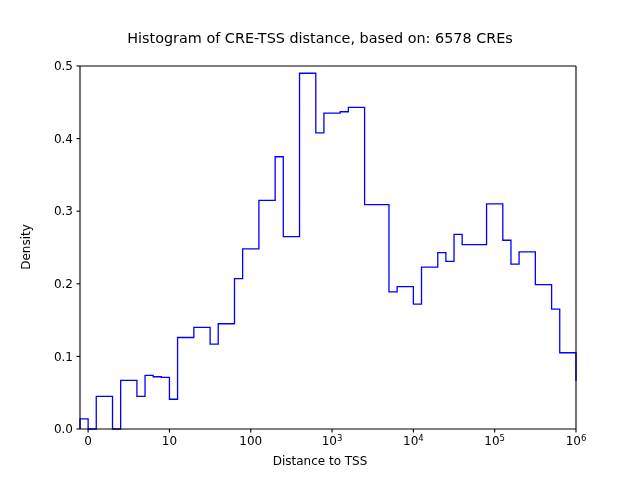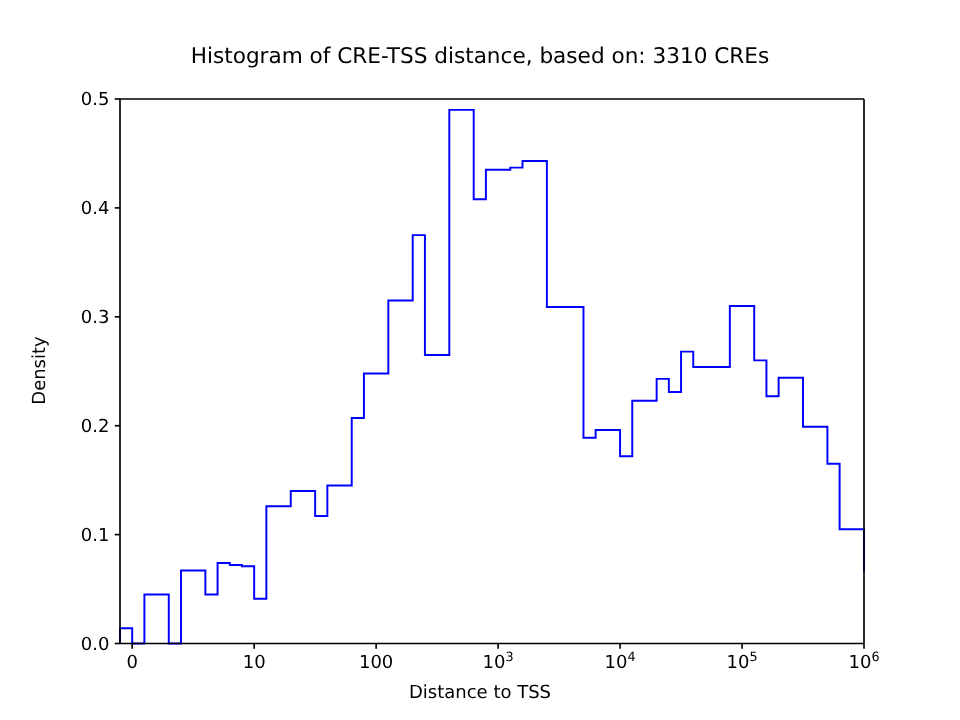--- a/index.html
+++ b/index.html
@@ -54,21 +54,21 @@
     font-family: "DejaVu Sans", "Liberation Sans", sans-serif;
     font-size: 8.5px;
     fill: #000000;
   }
 </style>
 </head>
 <body>
 
 <div id="figure">
 
-  <div id="chart-title">Histogram of CRE-TSS distance, based on: 3310 CREs</div>
+  <div id="chart-title">Histogram of CRE-TSS distance, based on: 6578 CREs</div>
 
   <svg id="plot-svg" viewBox="0 0 640 480">
 
     <rect id="plot-bg" x="80" y="66" width="496" height="363" fill="#ffffff"></rect>
 
     <g>
       <path id="hist-path" fill="none" stroke="#0000ff" stroke-width="1.3" stroke-linejoin="miter" stroke-linecap="butt" d="M 80.00 429.00 L 80.00 418.84 L 88.13 418.84 L 88.13 429.00 L 96.26 429.00 L 96.26 396.33 L 104.39 396.33 L 104.39 396.33 L 112.52 396.33 L 112.52 429.00 L 120.66 429.00 L 120.66 380.36 L 128.79 380.36 L 128.79 380.36 L 136.92 380.36 L 136.92 396.33 L 145.05 396.33 L 145.05 375.28 L 153.18 375.28 L 153.18 376.73 L 161.31 376.73 L 161.31 377.45 L 169.44 377.45 L 169.44 399.23 L 177.57 399.23 L 177.57 337.52 L 185.70 337.52 L 185.70 337.52 L 193.84 337.52 L 193.84 327.36 L 201.97 327.36 L 201.97 327.36 L 210.10 327.36 L 210.10 344.06 L 218.23 344.06 L 218.23 323.73 L 226.36 323.73 L 226.36 323.73 L 234.49 323.73 L 234.49 278.72 L 242.62 278.72 L 242.62 248.95 L 250.75 248.95 L 250.75 248.95 L 258.89 248.95 L 258.89 200.31 L 267.02 200.31 L 267.02 200.31 L 275.15 200.31 L 275.15 156.75 L 283.28 156.75 L 283.28 236.61 L 291.41 236.61 L 291.41 236.61 L 299.54 236.61 L 299.54 73.26 L 307.67 73.26 L 307.67 73.26 L 315.80 73.26 L 315.80 132.79 L 323.93 132.79 L 323.93 113.19 L 332.07 113.19 L 332.07 113.19 L 340.20 113.19 L 340.20 111.74 L 348.33 111.74 L 348.33 107.38 L 356.46 107.38 L 356.46 107.38 L 364.59 107.38 L 364.59 204.67 L 372.72 204.67 L 372.72 204.67 L 380.85 204.67 L 380.85 204.67 L 388.98 204.67 L 388.98 291.79 L 397.11 291.79 L 397.11 286.70 L 405.25 286.70 L 405.25 286.70 L 413.38 286.70 L 413.38 304.13 L 421.51 304.13 L 421.51 267.10 L 429.64 267.10 L 429.64 267.10 L 437.77 267.10 L 437.77 252.58 L 445.90 252.58 L 445.90 261.29 L 454.03 261.29 L 454.03 234.43 L 462.16 234.43 L 462.16 244.60 L 470.30 244.60 L 470.30 244.60 L 478.43 244.60 L 478.43 244.60 L 486.56 244.60 L 486.56 203.94 L 494.69 203.94 L 494.69 203.94 L 502.82 203.94 L 502.82 240.24 L 510.95 240.24 L 510.95 264.20 L 519.08 264.20 L 519.08 251.86 L 527.21 251.86 L 527.21 251.86 L 535.34 251.86 L 535.34 284.53 L 543.48 284.53 L 543.48 284.53 L 551.61 284.53 L 551.61 309.21 L 559.74 309.21 L 559.74 352.77 L 567.87 352.77 L 567.87 352.77 L 576.00 352.77 L 576.00 381.08 L NaN 381.08 L NaN 381.08 L NaN 381.08 L NaN 381.08 L NaN 381.08 L NaN 402.14 L NaN 402.14 L NaN 414.48 L NaN 414.48 L NaN 414.48 L NaN 414.48 L NaN 422.47 L NaN 422.47 L NaN 425.37 L NaN 425.37 L NaN 426.82 L NaN 426.82 L NaN 429.00 L NaN 429.00 L NaN 429.00 L NaN 429.00 L NaN 429.00 L NaN 429.00 L NaN 429.00 L NaN 429.00 L NaN 429.00 L NaN 429.00 L NaN 429.00"></path>
     </g>
 
     <g>

